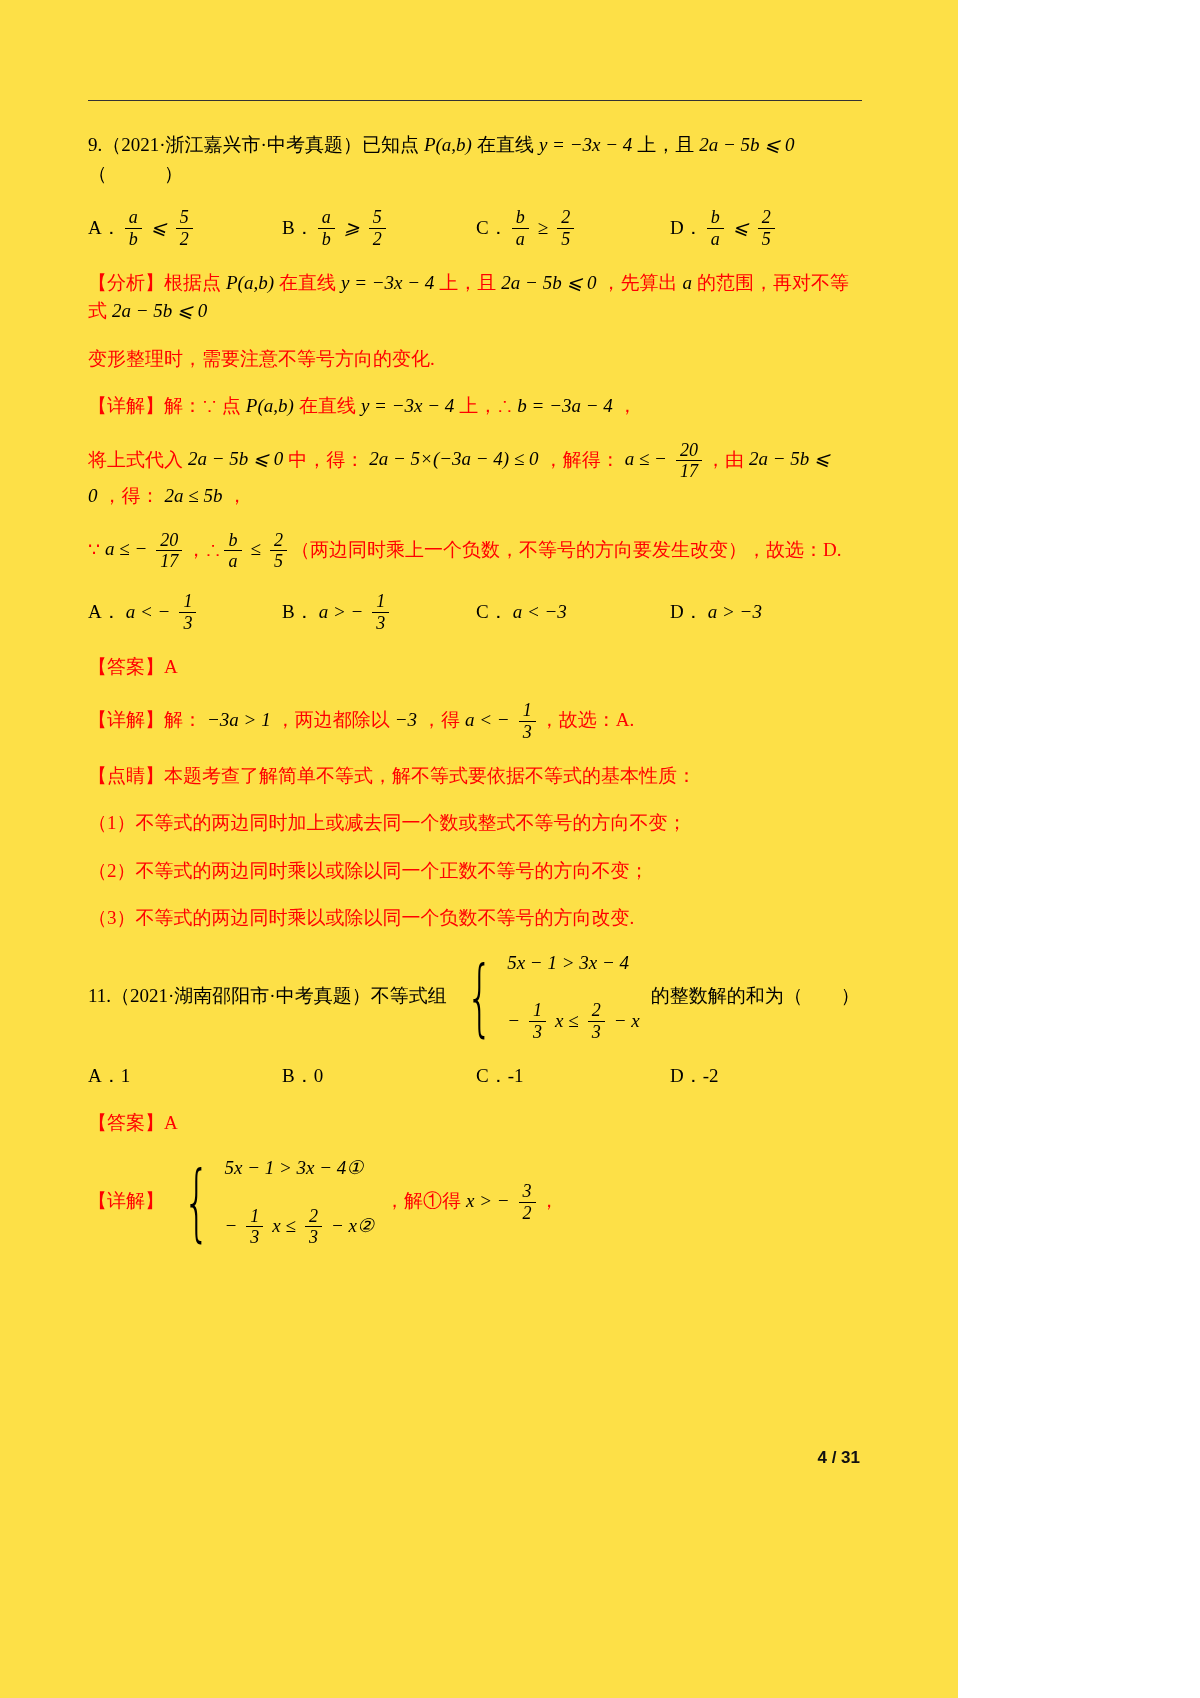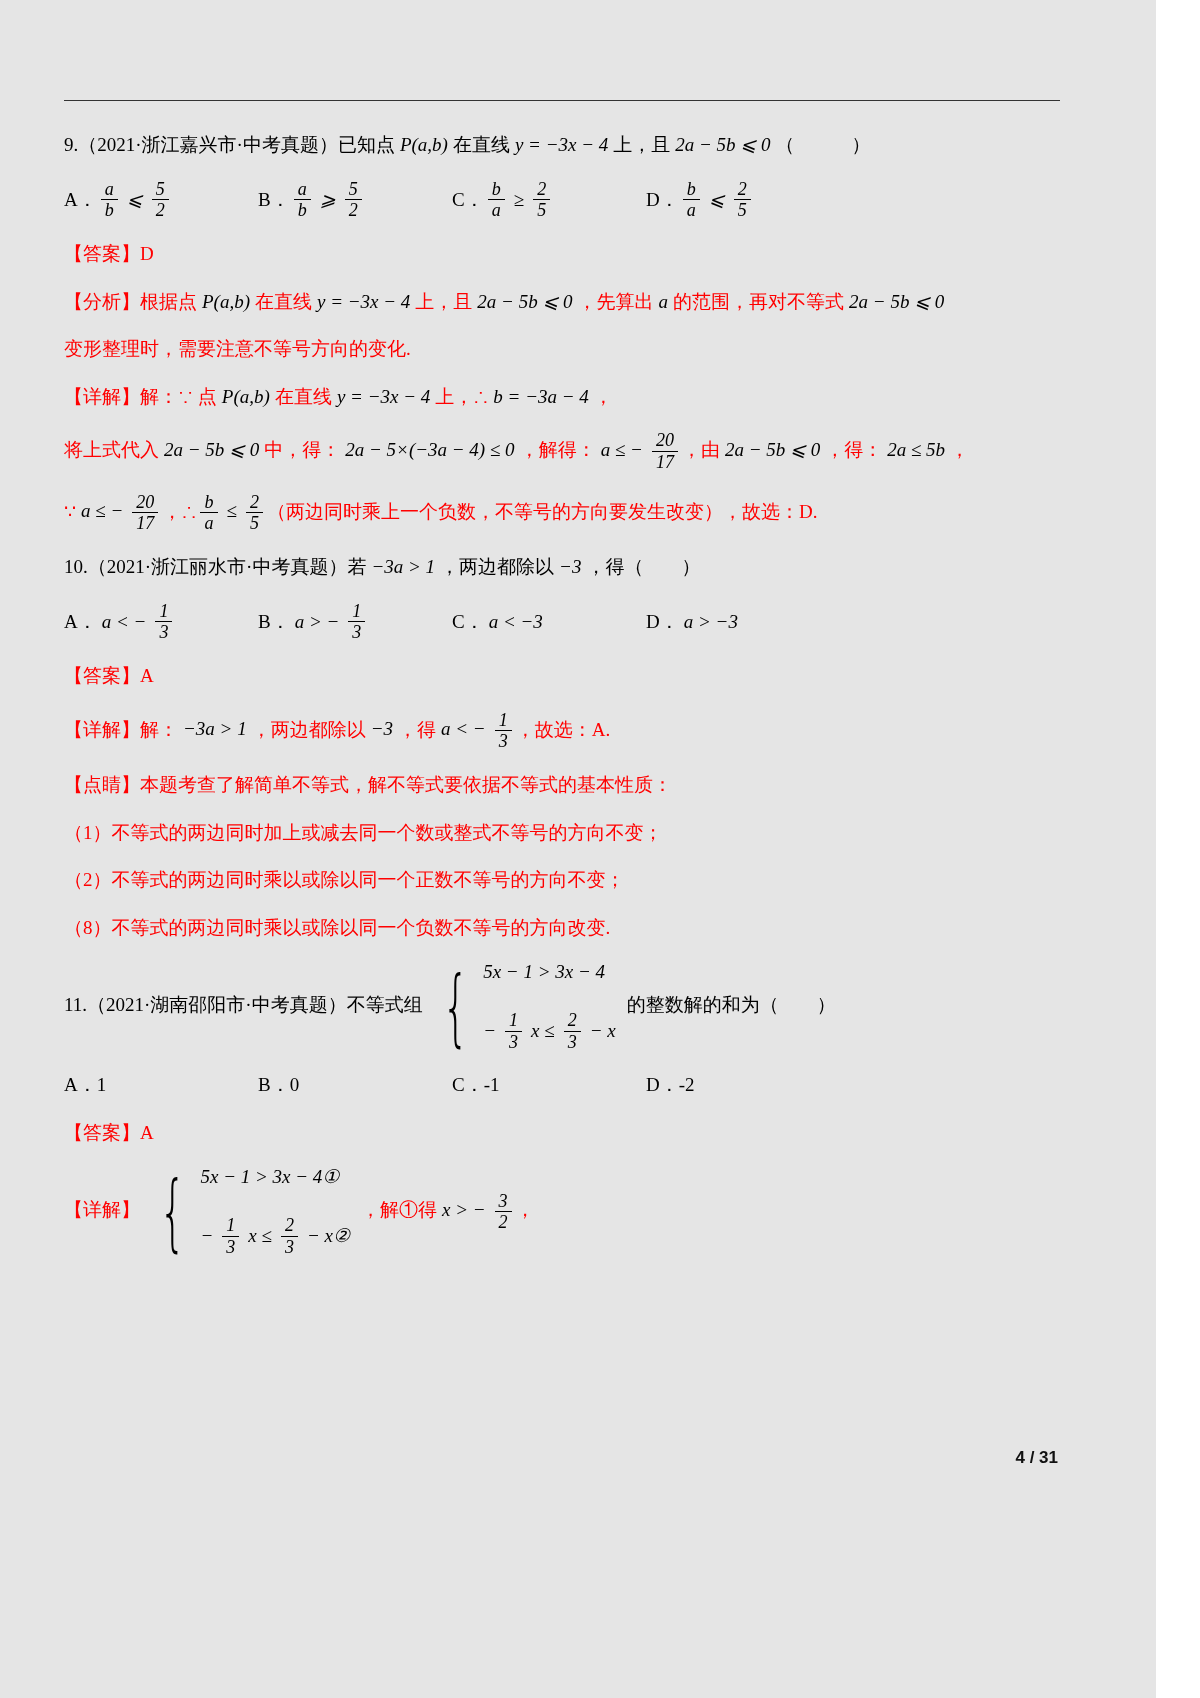--- a/index.html
+++ b/index.html
@@ -1,18 +1,18 @@
 <!DOCTYPE html>
 <html><head>
 <meta charset="utf-8">
 <style>
   html,body{margin:0;padding:0;background:#ffffff;}
   .page{
-    width:1156px;height:1698px;box-sizing:border-box;position:relative;
-    padding:60px 96px 0 64px;background:#e5e5e5;overflow:hidden;
+    width:958px;height:1698px;box-sizing:border-box;position:relative;
+    padding:60px 96px 0 88px;background:#fde047;overflow:hidden;
     font-family:"Liberation Serif","DejaVu Serif",serif;
     font-size:19px;color:#000;
   }
   .rule{border-top:1px solid #333;margin-top:40px;height:0;}
   .content{margin-top:30px;}
   .line{margin-top:19px;line-height:1.5;}
   .para{display:block;}
   .tx{white-space:pre-wrap;}
   .red{color:#ff0000;}
   .m{font-style:italic;margin:0 5px;font-family:"Liberation Serif","DejaVu Serif",serif;}
@@ -88,39 +88,37 @@
             <span class="fr-n">b</span>
             <span class="fr-d">a</span>
           </span>
           <span class="m">⩽</span>
           <span class="fr">
             <span class="fr-n">2</span>
             <span class="fr-d">5</span>
           </span>
         </div>
       </div>
-      <div class="line para"><span class="tx red">【答案】D</span></div>
       <div class="line para"><span class="tx red">【分析】根据点</span><span class="m">P(a,b)</span><span class="tx red">在直线</span><span class="m">y = −3x − 4</span><span class="tx red">上，且</span><span class="m">2a − 5b ⩽ 0</span><span class="tx red">，先算出</span><span class="m">a</span><span class="tx red">的范围，再对不等式</span><span class="m">2a − 5b ⩽ 0</span></div>
       <div class="line para"><span class="tx red">变形整理时，需要注意不等号方向的变化.</span></div>
       <div class="line para"><span class="tx red">【详解】解：∵ 点</span><span class="m">P(a,b)</span><span class="tx red">在直线</span><span class="m">y = −3x − 4</span><span class="tx red">上，∴</span><span class="m">b = −3a − 4</span><span class="tx red">，</span></div>
       <div class="line para"><span class="tx red">将上式代入</span><span class="m">2a − 5b ⩽ 0</span><span class="tx red">中，得：</span><span class="m">2a − 5×(−3a − 4) ≤ 0</span><span class="tx red">，解得：</span><span class="m">a ≤ −</span><span class="fr">
           <span class="fr-n">20</span>
           <span class="fr-d">17</span>
         </span><span class="tx red">，由</span><span class="m">2a − 5b ⩽ 0</span><span class="tx red">，得：</span><span class="m">2a ≤ 5b</span><span class="tx red">，</span></div>
       <div class="line para"><span class="tx red">∵</span><span class="m">a ≤ −</span><span class="fr">
           <span class="fr-n">20</span>
           <span class="fr-d">17</span>
         </span><span class="tx red">，∴</span><span class="fr">
           <span class="fr-n">b</span>
           <span class="fr-d">a</span>
         </span><span class="m">≤</span><span class="fr">
           <span class="fr-n">2</span>
           <span class="fr-d">5</span>
         </span><span class="tx red">（两边同时乘上一个负数，不等号的方向要发生改变），故选：D.</span></div>
-      <div class="line para"><span class="tx">10.（2021·浙江丽水市·中考真题）若</span><span class="m">−3a &gt; 1</span><span class="tx">，两边都除以</span><span class="m">−3</span><span class="tx">，得（　　）</span></div>
       <div class="line opts">
         <div class="opt">
           <span class="tx">A．</span>
           <span class="m">a &lt; −</span>
           <span class="fr">
             <span class="fr-n">1</span>
             <span class="fr-d">3</span>
           </span>
         </div>
         <div class="opt">
@@ -141,21 +139,21 @@
         </div>
       </div>
       <div class="line para"><span class="tx red">【答案】A</span></div>
       <div class="line para"><span class="tx red">【详解】解：</span><span class="m">−3a &gt; 1</span><span class="tx red">，两边都除以</span><span class="m">−3</span><span class="tx red">，得</span><span class="m">a &lt; −</span><span class="fr">
           <span class="fr-n">1</span>
           <span class="fr-d">3</span>
         </span><span class="tx red">，故选：A.</span></div>
       <div class="line para"><span class="tx red">【点睛】本题考查了解简单不等式，解不等式要依据不等式的基本性质：</span></div>
       <div class="line para"><span class="tx red">（1）不等式的两边同时加上或减去同一个数或整式不等号的方向不变；</span></div>
       <div class="line para"><span class="tx red">（2）不等式的两边同时乘以或除以同一个正数不等号的方向不变；</span></div>
-      <div class="line para"><span class="tx red">（8）不等式的两边同时乘以或除以同一个负数不等号的方向改变.</span></div>
+      <div class="line para"><span class="tx red">（3）不等式的两边同时乘以或除以同一个负数不等号的方向改变.</span></div>
       <div class="line para"><span class="tx">11.（2021·湖南邵阳市·中考真题）不等式组</span><span class="cs">
           <span class="cs-brace">{</span>
           <span class="cs-rows">
             <span class="cs-row">
               <span class="m">5x − 1 &gt; 3x − 4</span>
             </span>
             <span class="cs-row">
               <span class="m">−</span>
               <span class="fr">
                 <span class="fr-n">1</span>

